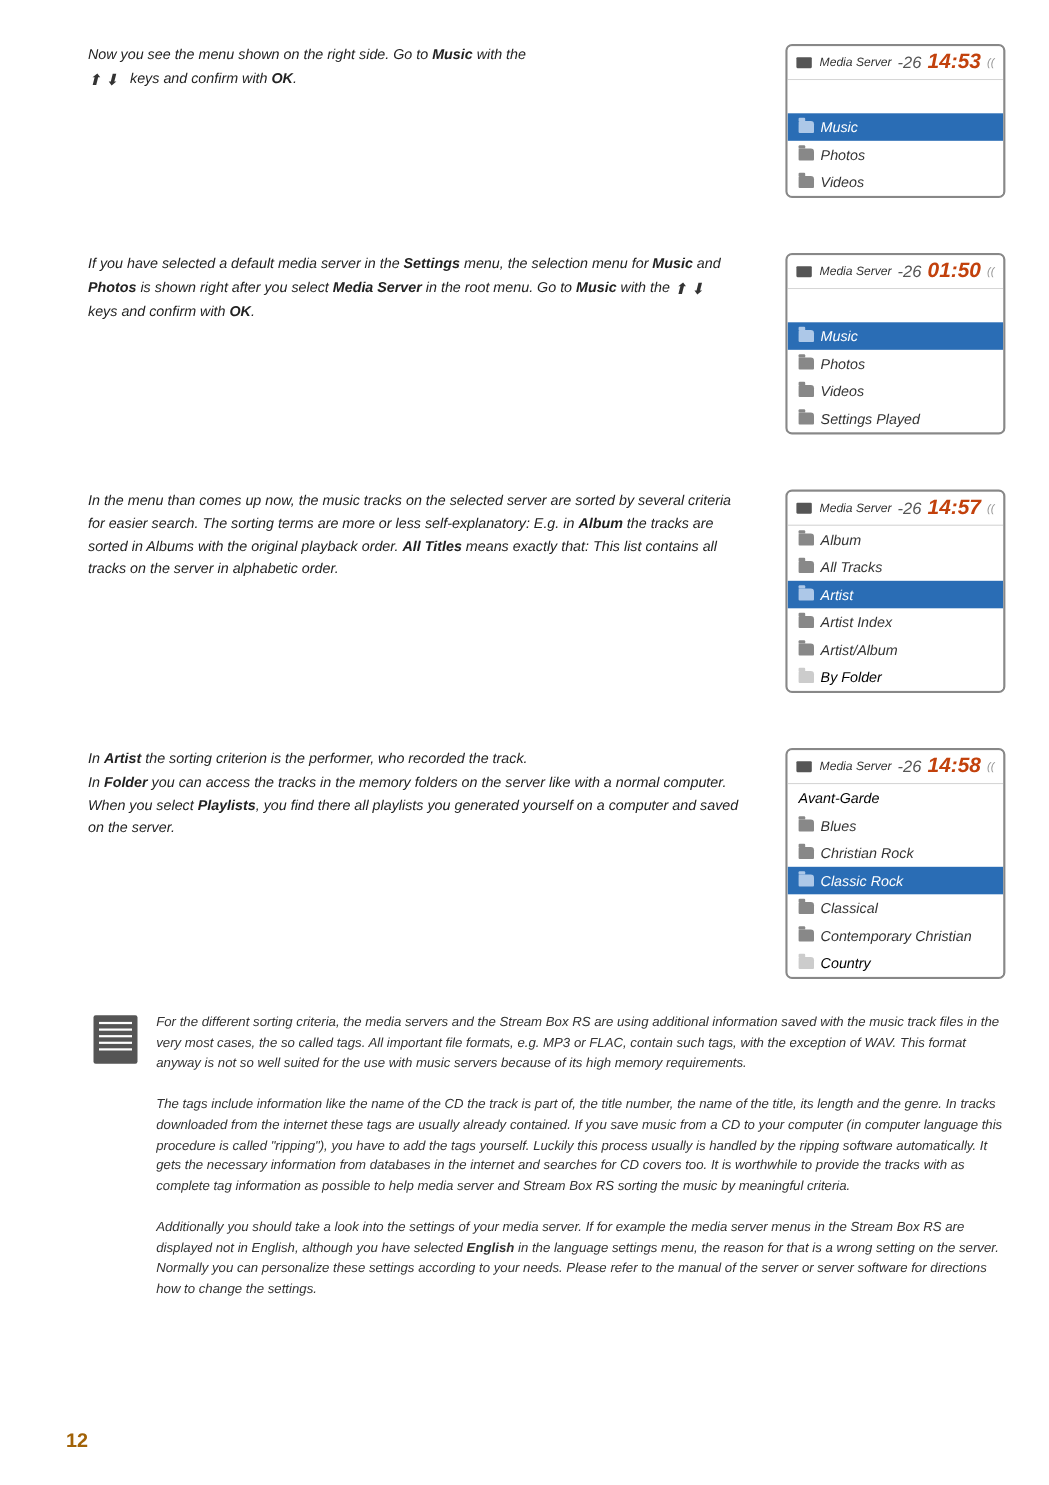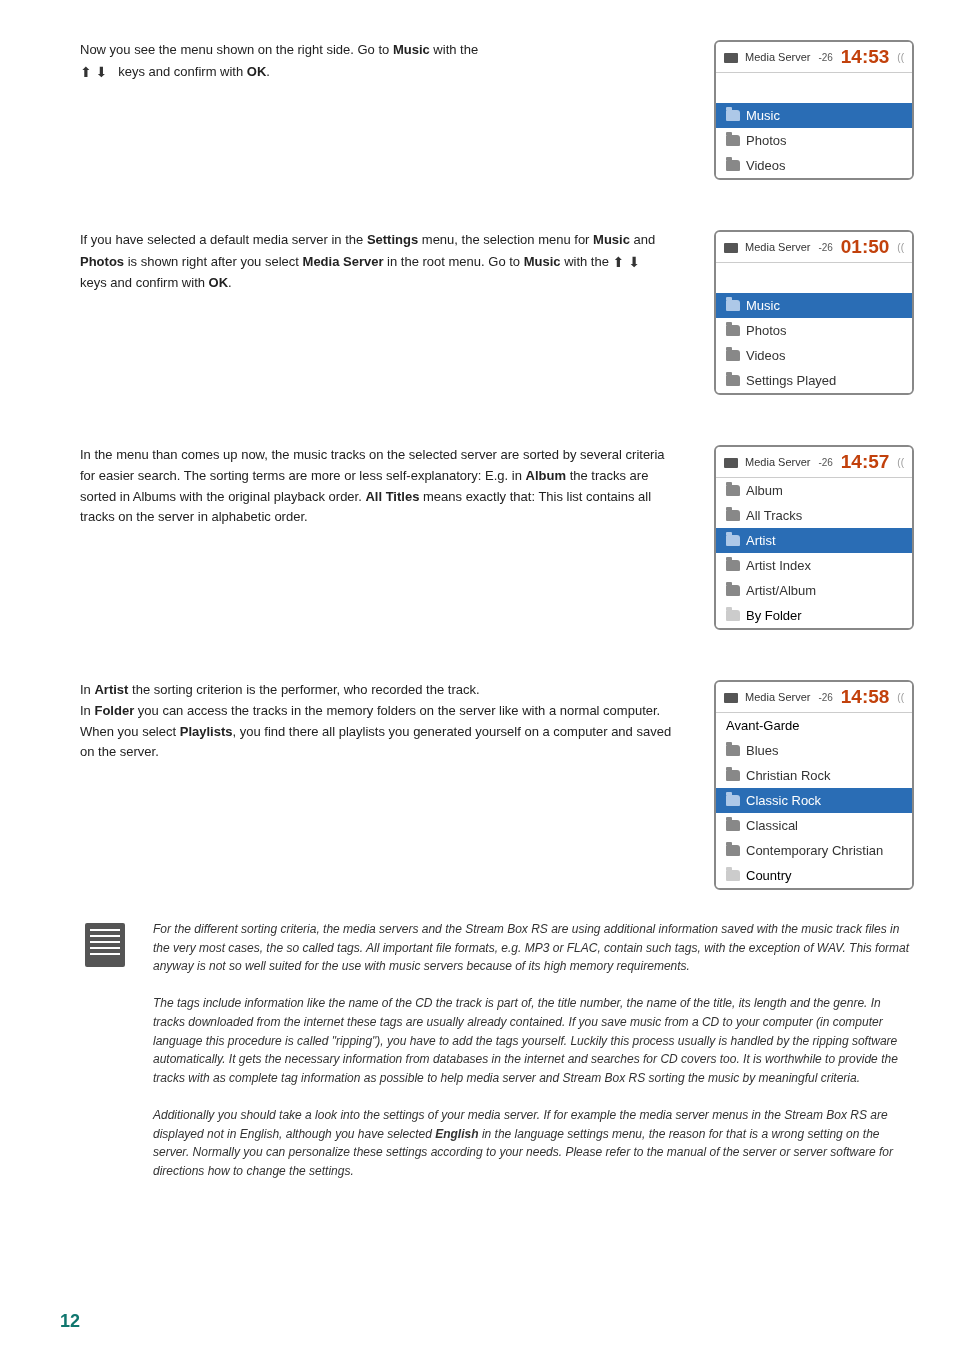--- a/index.html
+++ b/index.html
@@ -8,31 +8,32 @@
       min-height: 1350px;
       background: #ffffff;
       font-family: Arial, Helvetica, sans-serif;
       font-size: 14px;
       color: #222;
       padding: 40px 40px 40px 80px;
     }
 
     .page-number {
       position: absolute;
-      bottom: 18px;
+      bottom: 30px;
       left: 60px;
       font-size: 18px;
       font-weight: bold;
-      color: #0f766e;
+      color: #a16207;
     }
 
     .layout-row {
       display: flex;
       gap: 30px;
       margin-bottom: 30px;
+      font-style: italic;
     }
 
     .text-col {
       flex: 1;
       padding-right: 10px;
     }
 
     .device-col {
       width: 200px;
       flex-shrink: 0;
@@ -80,21 +81,21 @@
       color: #999;
     }
 
     .device-header .time {
       font-size: 19px;
       font-weight: bold;
       color: #c2410c;
     }
 
     .device-header .db-val {
-      font-size: 10px;
+      font-size: 15px;
       color: #555;
     }
 
     .device-body {
       background: #fff;
       padding: 0;
     }
 
     .device-spacer {
       height: 30px;
@@ -169,21 +170,21 @@
       display: inline-flex;
       gap: 2px;
       vertical-align: middle;
       font-size: 14px;
       color: #333;
     }
 
     
     .note-section {
       display: flex;
-      gap: 23px;
+      gap: 12px;
       margin-top: 20px;
       border-top: none;
     }
 
     .note-icon {
       width: 50px;
       height: 50px;
       flex-shrink: 0;
       display: flex;
       align-items: center;

